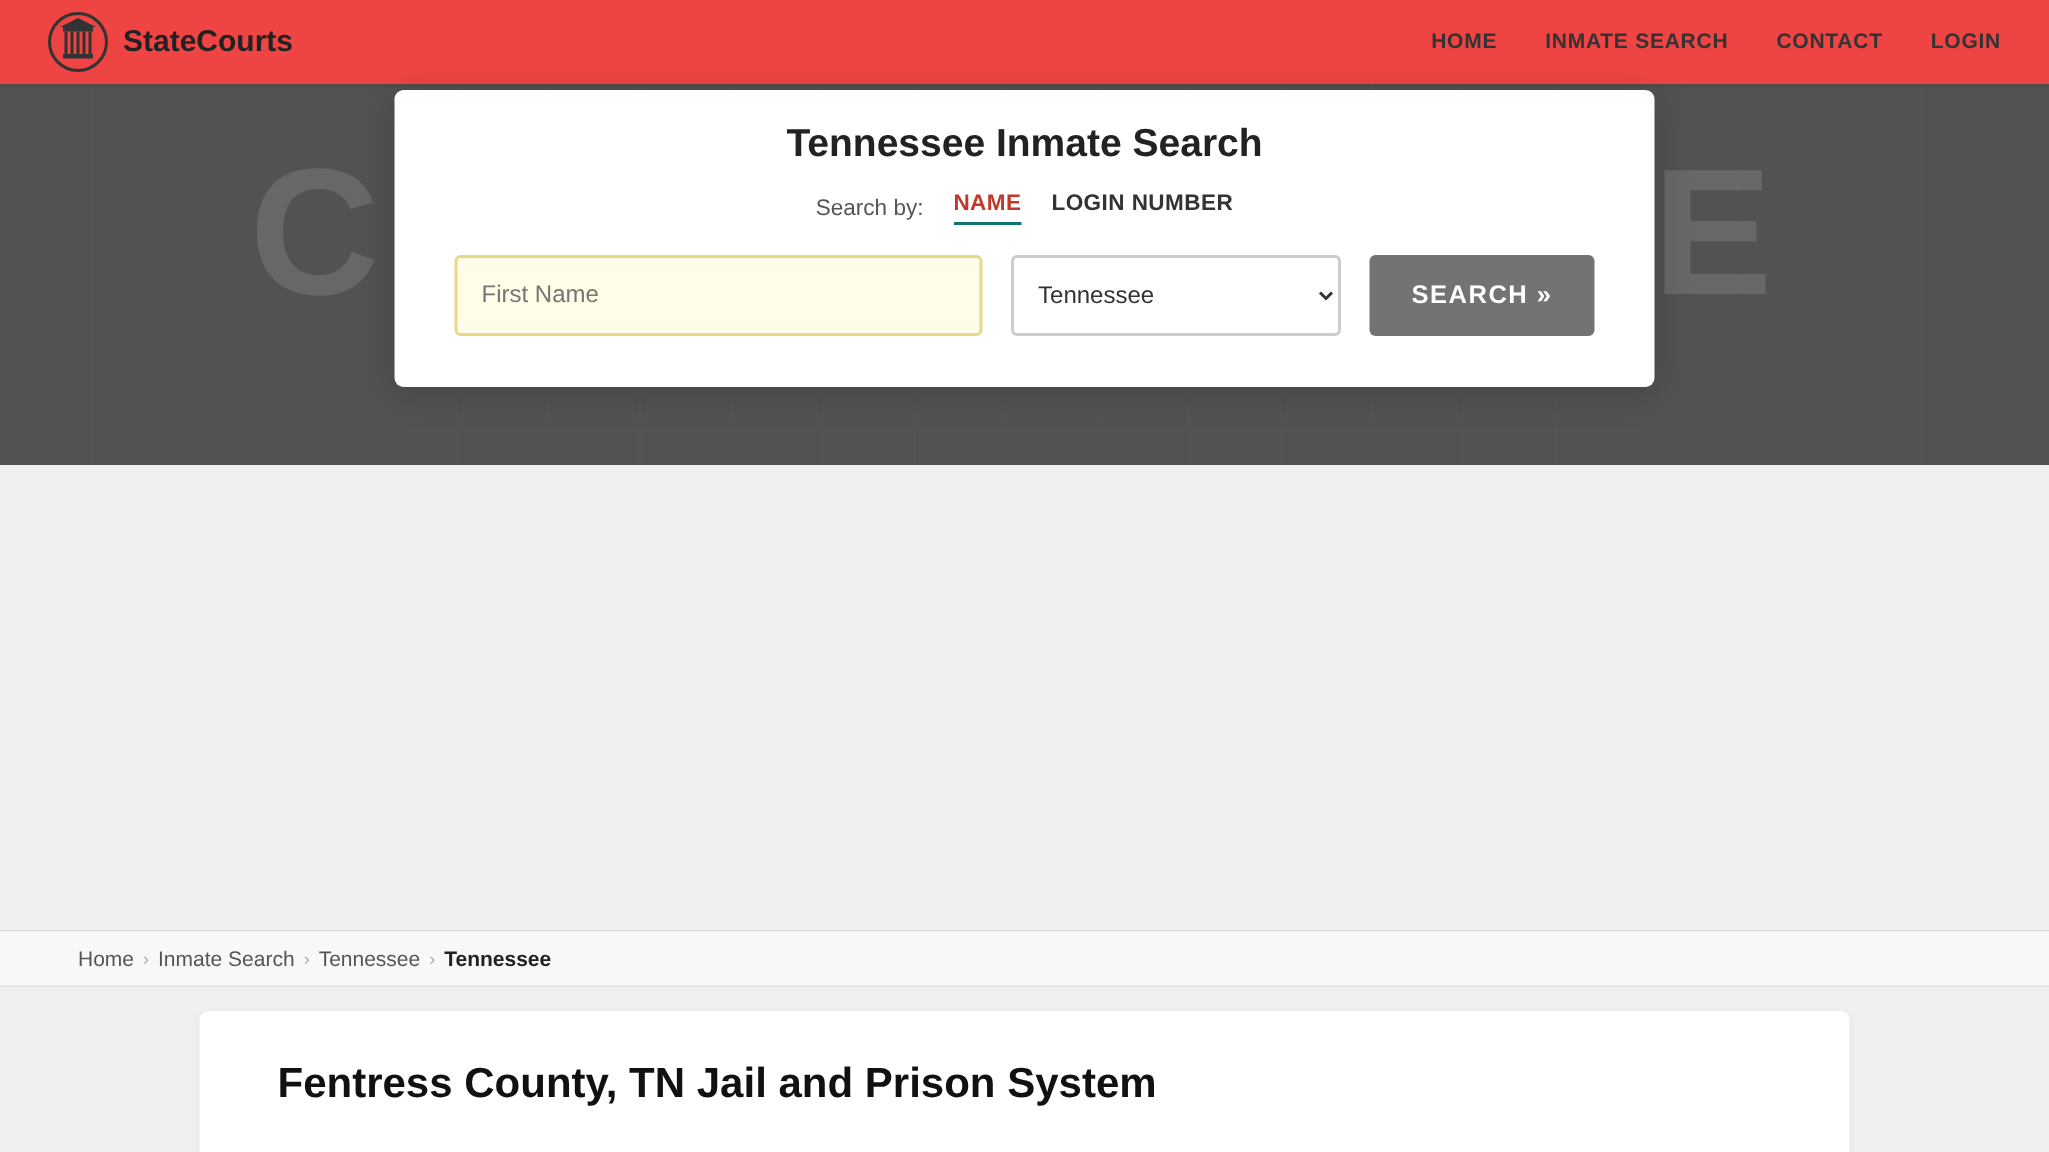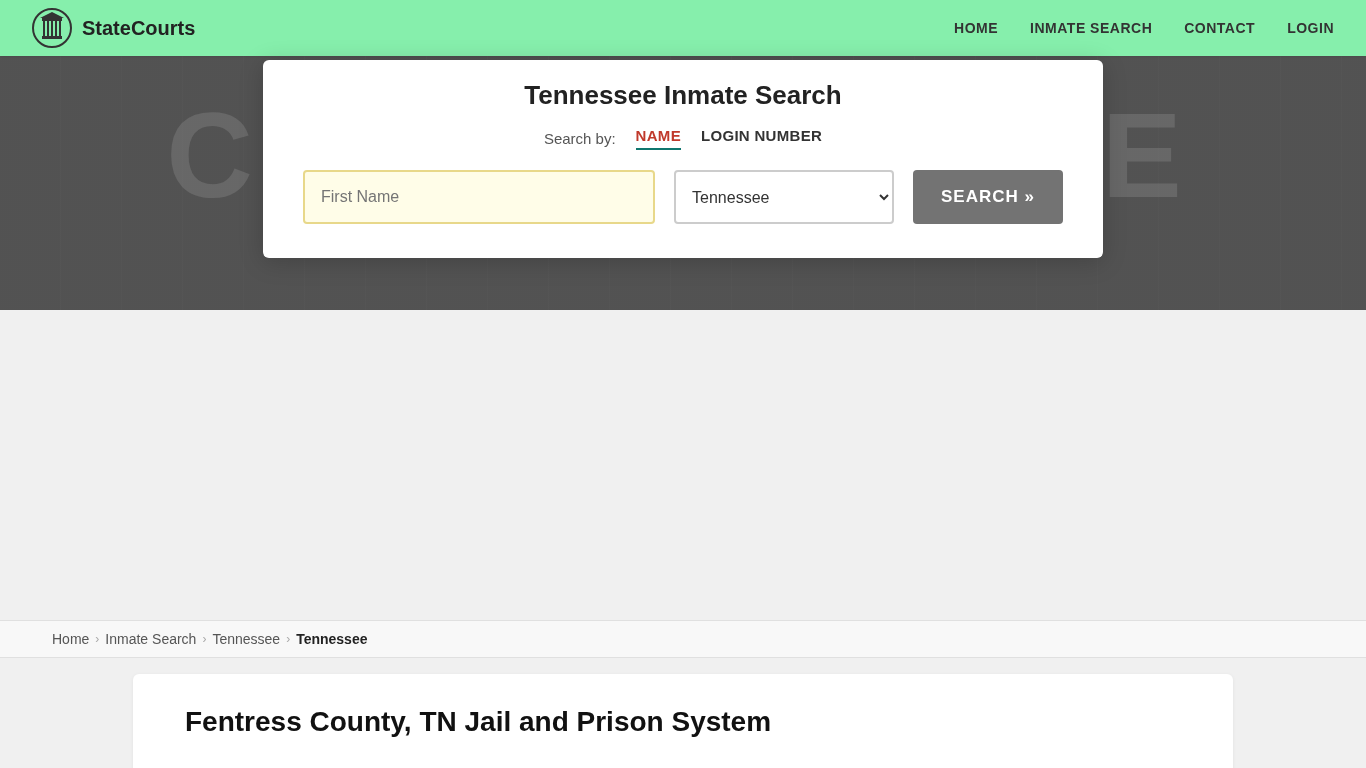--- a/index.html
+++ b/index.html
@@ -40,21 +40,21 @@
       top: 50%;
       left: 50%;
       transform: translate(-50%, -50%);
     }
 
     
     .top-nav {
       position: absolute;
       top: 0; left: 0; right: 0;
       height: 56px;
-      background: #86efac;
+      background: #ef4444;
       display: flex;
       align-items: center;
       padding: 0 32px;
       z-index: 10;
       box-shadow: 0 1px 3px rgba(0,0,0,0.1);
     }
     .logo-area {
       display: flex;
       align-items: center;
       gap: 10px;

